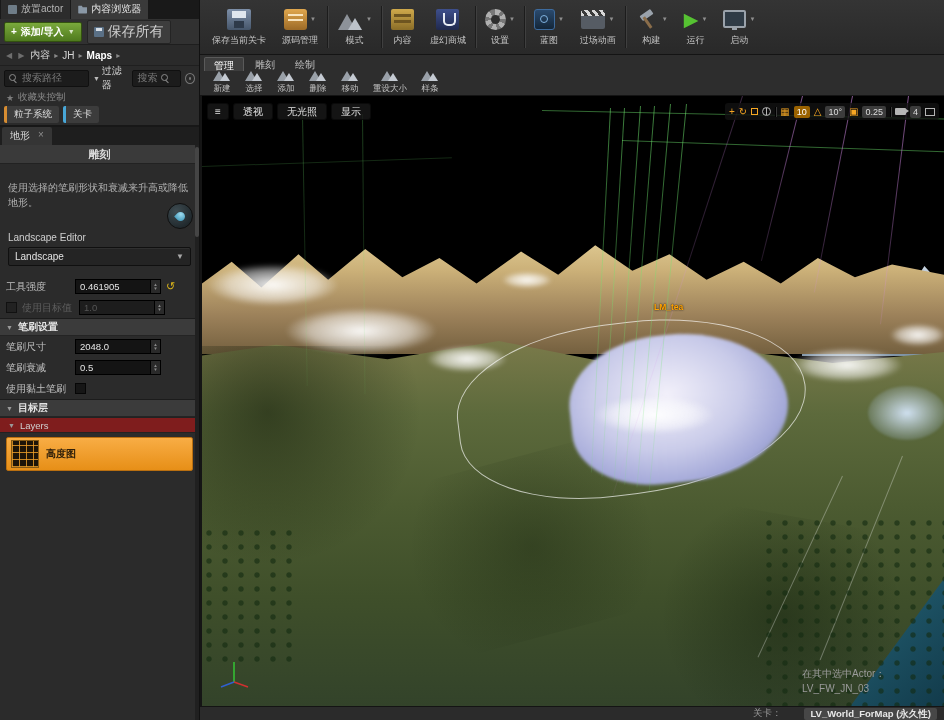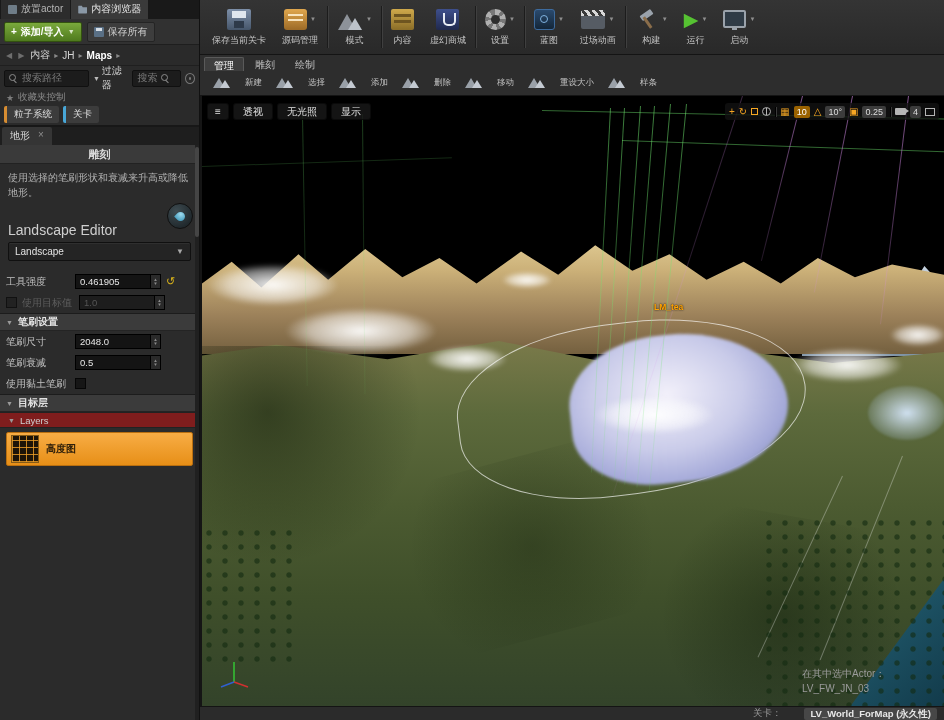--- a/index.html
+++ b/index.html
@@ -10,21 +10,21 @@
   
   .left { width:200px; flex:none; background:#2a2a2a; display:flex; flex-direction:column; position:relative; border-right:1px solid #111; }
   .lp-tabs { height:19px; background:#191919; display:flex; align-items:flex-end; gap:1px; padding-left:1px; }
   .lp-tab { padding:2px 7px 3px; background:#2c2c2c; color:#b5b5b5; font-size:10px; display:flex; gap:4px; align-items:center; }
   .lp-tab.active { background:#3a3a3a; color:#e2e2e2; }
   .mini-ic { width:9px; height:9px; background:#6f7d88; border-radius:1px; display:inline-block; }
   .mini-ic.folder { background:#8a98a6; clip-path:polygon(0 15%,40% 15%,50% 30%,100% 30%,100% 100%,0 100%); }
 
   .cb-toolbar { height:26px; background:#313131; display:flex; align-items:center; gap:5px; padding:0 4px; border-bottom:1px solid #1e1e1e; }
   .btn-add { background:linear-gradient(#7aa93c,#4f7a1e); border:1px solid #33520f; border-radius:2px; color:#fff; font-weight:bold; font-size:10px; padding:2px 6px; display:flex; align-items:center; gap:4px; }
-  .btn-save-all { background:#3d3d3d; border:1px solid #242424; border-radius:2px; color:#cfcfcf; font-size:10px; padding:2px 6px; display:flex; gap:4px; align-items:center; }
+  .btn-save-all { background:#3d3d3d; border:1px solid #242424; border-radius:2px; color:#cfcfcf; font-size:14px; padding:2px 6px; display:flex; gap:4px; align-items:center; }
   .floppy { width:10px; height:10px; background:#5a7086; border-radius:1px; position:relative; display:inline-block; }
   .floppy::before { content:""; position:absolute; left:2px; top:1px; right:2px; height:3px; background:#d7dee6; }
   .caret { font-size:7px; color:#d9e6c8; }
 
   .breadcrumb { height:21px; display:flex; align-items:center; gap:2px; padding:0 4px; background:#2a2a2a; border-bottom:1px solid #1f1f1f; font-size:10px; }
   .nav-arrow { color:#6e6e6e; font-size:8px; padding:0 2px; }
   .crumb { color:#d6d6d6; padding:0 2px; }
   .crumb.current { color:#fff; font-weight:bold; }
   .crumb-sep { color:#8a8a8a; font-size:8px; }
 
@@ -44,24 +44,24 @@
   .chips-row { height:20px; display:flex; gap:4px; padding:1px 4px 2px; background:#2a2a2a; }
   .chip { display:flex; align-items:center; padding:0 7px; background:#3c3c3c; border-radius:2px; font-size:9.5px; color:#e0e0e0; border-left:3px solid; }
   .chip.particle { border-color:#d78d32; }
   .chip.level { border-color:#48a7d8; }
 
   .landscape-panel { flex:1; background:#2b2b2b; border-top:2px solid #171717; display:flex; flex-direction:column; position:relative; }
   .panel-tabbar { height:18px; background:#1e1e1e; display:flex; align-items:flex-end; padding-left:2px; }
   .panel-tab { background:#353535; padding:2px 8px; font-size:10px; color:#dadada; display:flex; gap:8px; align-items:flex-start; border-radius:2px 2px 0 0; }
   .panel-close { color:#8d8d8d; font-size:10px; }
   .sculpt-title { height:19px; background:#3a3a3a; text-align:center; font-weight:bold; color:#dcdcdc; line-height:19px; border-bottom:1px solid #222; }
-  .sculpt-desc { padding:6px 8px 10px; color:#b2b2b2; font-size:10px; line-height:1.5; }
+  .sculpt-desc { padding:6px 8px 10px; color:#b2b2b2; font-size:10px; line-height:1.5;margin-top:10px; }
   .tool-orb { position:absolute; right:6px; top:76px; width:26px; height:26px; border-radius:50%; background:radial-gradient(circle at 35% 30%, #3e4c52, #20282c 75%); border:1px solid #101010; display:flex; align-items:center; justify-content:center; }
   .orb-drop { width:9px; height:9px; background:radial-gradient(circle at 35% 30%, #9fdcf0, #2f8cb0); border-radius:50% 50% 50% 0; transform:rotate(45deg); }
-  .le-label { padding:12px 8px 4px; color:#cfcfcf; font-size:14px; }
+  .le-label { padding:12px 8px 4px; color:#cfcfcf; font-size:10px; }
   .combo { margin:0 8px 10px; height:19px; background:#242424; border:1px solid #101010; border-radius:2px; display:flex; align-items:center; justify-content:space-between; padding:0 6px; color:#e2e2e2; font-size:10px; box-shadow:inset 0 1px 0 rgba(255,255,255,.05); }
   .combo-caret { color:#a8a8a8; font-size:8px; }
   .sec-header { height:18px; background:#3b3b3b; border-top:1px solid #1c1c1c; border-bottom:1px solid #242424; display:flex; align-items:center; gap:5px; padding:0 6px; color:#e2e2e2; font-weight:bold; font-size:10px; }
   .sec-arrow { color:#9a9a9a; font-size:7px; }
   .prop-row { height:21px; display:flex; align-items:center; padding:0 6px; gap:5px; }
   .prop-label { width:64px; color:#c0c0c0; font-size:10px; flex:none; }
   .prop-label.disabled { color:#5e5e5e; }
   .spin { width:86px; height:15px; background:#141414; border:1px solid #000; display:flex; align-items:center; position:relative; color:#e6e6e6; font-size:9.5px; padding:0 12px 0 4px; }
   .spin.disabled { color:#555; background:#1d1d1d; }
   .spin-arrows { position:absolute; right:0; top:0; bottom:0; width:10px; display:flex; flex-direction:column; align-items:center; justify-content:center; color:#8a8a8a; font-size:4.5px; line-height:4px; background:#2a2a2a; border-left:1px solid #000; }
@@ -108,21 +108,21 @@
   .i-build::after { content:""; position:absolute; width:3px; height:13px; background:#8a6d4a; left:11px; top:7px; transform:rotate(-35deg); }
   .i-play { color:#56c232; font-size:19px; line-height:21px; }
   .i-launch { width:23px; height:18px; border:2px solid #9aa2ab; border-radius:2px; position:relative; background:#2f3b46; }
   .i-launch::after { content:""; position:absolute; left:7px; bottom:-4px; width:5px; height:3px; background:#9aa2ab; }
 
   .ls-toolbar { flex:none; background:#2d2d2d; border-bottom:1px solid #141414; }
   .ls-tabs { display:flex; gap:2px; padding:2px 4px 0; height:16px; }
   .ls-tab { padding:1px 9px; font-size:10px; color:#c2c2c2; }
   .ls-tab.active { background:#3e3e3e; border:1px solid #5a5a5a; border-bottom:none; color:#fff; border-radius:2px 2px 0 0; }
   .ls-tools { display:flex; align-items:center; padding:2px 6px 3px; height:24px; }
-  .ls-tool { display:flex; align-items:center; padding:0 7px; gap:14px; }
+  .ls-tool { display:flex; flex-direction:column; align-items:center; padding:0 7px; gap:2px; }
   .mtn { width:18px; height:11px; position:relative; overflow:hidden; }
   .mtn::before { content:""; position:absolute; bottom:0; left:0; border-left:6px solid transparent; border-right:6px solid transparent; border-bottom:10px solid #99a0a8; }
   .mtn::after { content:""; position:absolute; bottom:0; left:7px; border-left:5px solid transparent; border-right:5px solid transparent; border-bottom:8px solid #c4cad2; }
   .ls-tool-label { font-size:8.5px; color:#c0c0c0; white-space:nowrap; }
 
   
   .viewport { flex:1; position:relative; background:#000; overflow:hidden; border-left:2px solid #151515; }
   .scene { position:absolute; inset:0; }
   .band-snow { position:absolute; left:600px; top:140px; width:144px; height:120px;
     background:linear-gradient(#e2eaf4,#9fb2c4 60%,#7e93a6);

